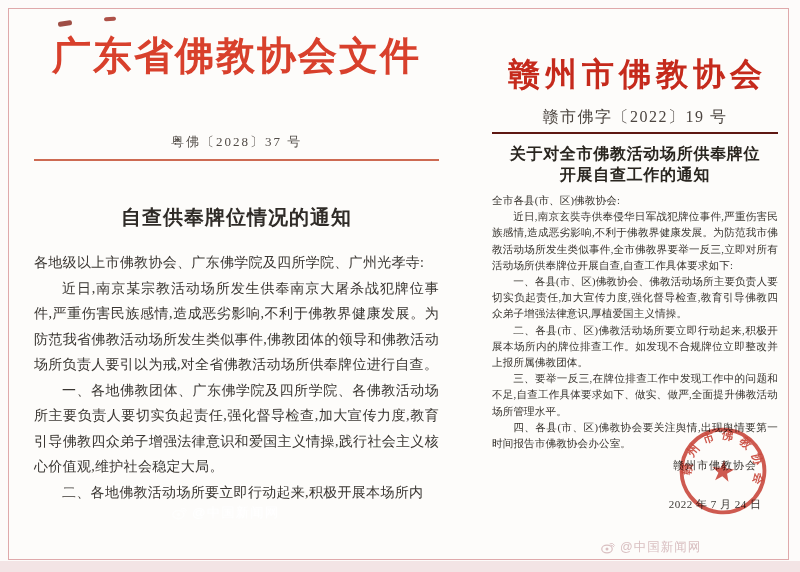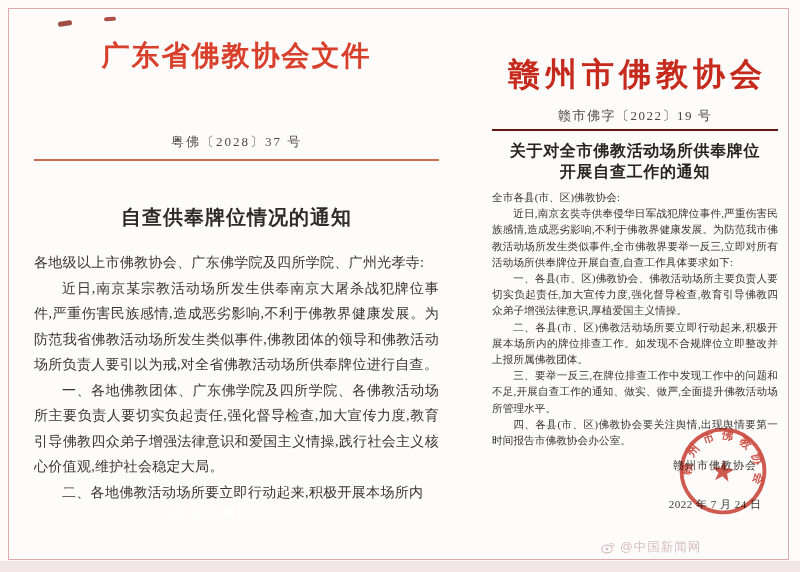--- a/index.html
+++ b/index.html
@@ -20,21 +20,21 @@
   }
   .bottom-strip {
     position:absolute; left:0; top:561px;
     width:800px; height:11px;
     background:#f3e4e5;
   }
   
   .doc-left { position:absolute; left:25px; top:0; width:405px; color:#3a3632; }
   .doc-left .hdr {
     margin-top:22px;
-    font-size:28px; font-weight:bold; letter-spacing:2px;
+    font-size:39px; font-weight:bold; letter-spacing:2px;
     color:#d8402c; text-align:center; line-height:50px;
     white-space:nowrap;
   }
   .doc-left .docnum {
     margin-top:52px; text-align:center;
     font-size:13px; letter-spacing:2px; color:#514b46;
   }
   .doc-left .rule {
     margin-top:8px; border:none;
     border-top:2px solid #cd6a52; width:100%;
@@ -49,21 +49,21 @@
   
   .doc-right { position:absolute; left:483px; top:0; width:286px; color:#38342f; }
   .doc-right .hdr {
     margin-top:44px;
     font-size:32px; font-weight:bold; letter-spacing:5px;
     color:#c52a1c; text-align:center; white-space:nowrap;
     text-indent:5px;
   }
   .doc-right .docnum {
     margin-top:10px; text-align:center;
-    font-size:13px; letter-spacing:1.5px; color:#4c4540;
+    font-size:16px; letter-spacing:1.5px; color:#4c4540;
   }
   .doc-right .rule {
     margin-top:4px; border:none;
     border-top:2px solid #5e1712; width:100%;
   }
   .doc-right .title {
     margin-top:9px; text-align:center;
     font-size:16px; font-weight:bold; letter-spacing:0.7px;
     line-height:21px; color:#29251f;
   }
@@ -132,21 +132,21 @@
       <hr class="rule">
       <div class="title">
         <span>关于对全市佛教活动场所供奉牌位</span><br>
         <span>开展自查工作的通知</span>
       </div>
       <div class="body">
         <p>全市各县(市、区)佛教协会:</p>
         <p class="indent">近日,南京玄奘寺供奉侵华日军战犯牌位事件,严重伤害民族感情,造成恶劣影响,不利于佛教界健康发展。为防范我市佛教活动场所发生类似事件,全市佛教界要举一反三,立即对所有活动场所供奉牌位开展自查,自查工作具体要求如下:</p>
         <p class="indent">一、各县(市、区)佛教协会、佛教活动场所主要负责人要切实负起责任,加大宣传力度,强化督导检查,教育引导佛教四众弟子增强法律意识,厚植爱国主义情操。</p>
         <p class="indent">二、各县(市、区)佛教活动场所要立即行动起来,积极开展本场所内的牌位排查工作。如发现不合规牌位立即整改并上报所属佛教团体。</p>
-        <p class="indent">三、要举一反三,在牌位排查工作中发现工作中的问题和不足,开展自查工作的通知、做实、做严,全面提升佛教活动场所管理水平。</p>
+        <p class="indent">三、要举一反三,在牌位排查工作中发现工作中的问题和不足,自查工作具体要求如下、做实、做严,全面提升佛教活动场所管理水平。</p>
         <p class="indent">四、各县(市、区)佛教协会要关注舆情,出现舆情要第一时间报告市佛教协会办公室。</p>
       </div>
     </section>
 
     <div class="signature">
       <div class="sig-org">赣州市佛教协会</div>
       <div class="sig-date">2022 年 7 月 24 日</div>
     </div>
 
     <div class="seal">

